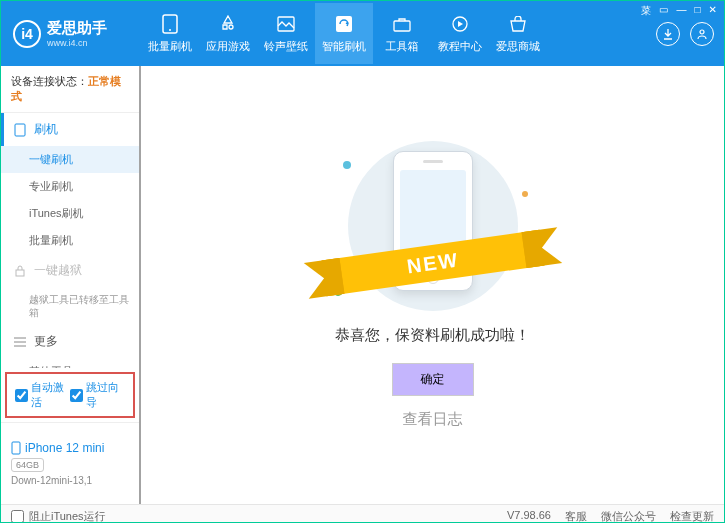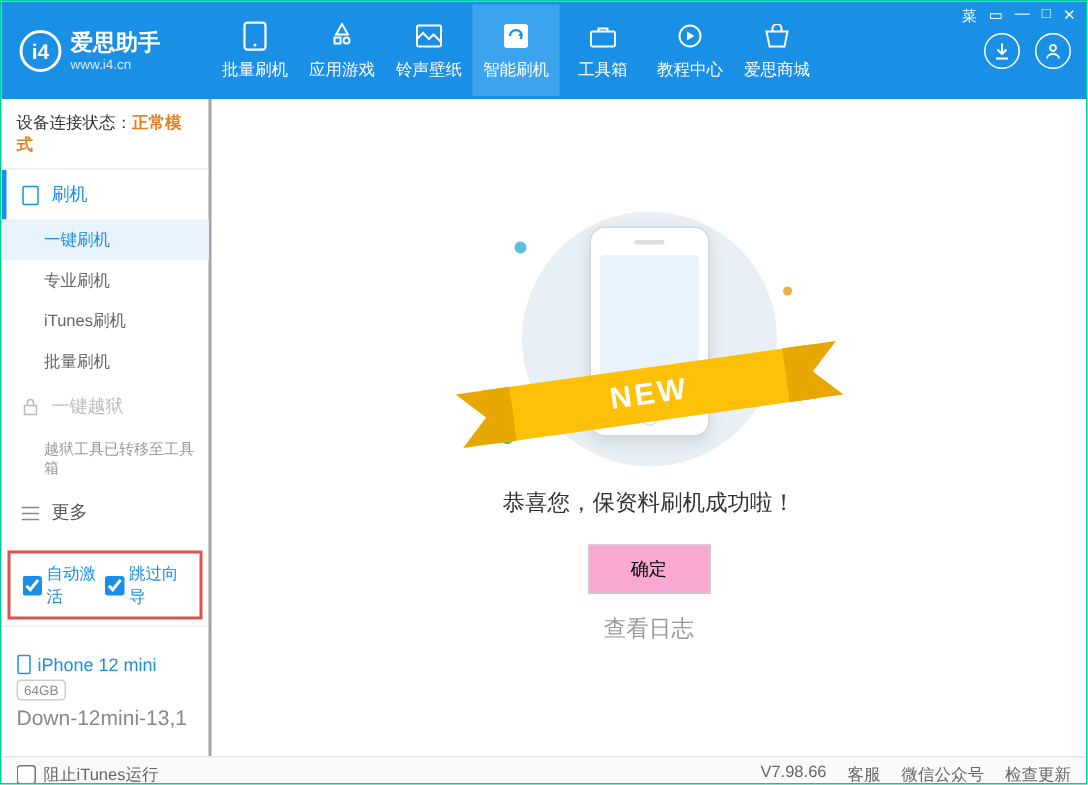--- a/index.html
+++ b/index.html
@@ -27,38 +27,38 @@
 .menu-h.lock{color:#bbb}
 .mi{padding:6px 10px 6px 28px;color:#666;cursor:pointer;font-size:11px}
 .mi.active{background:#e8f3fc;color:#1a8fe6}
 .mi.note{font-size:10px;color:#999;line-height:1.3}
 .chk-row{border:2px solid #d9534f;padding:6px 8px;margin:4px;display:flex;font-size:11px}
 .chk{color:#1a8fe6;display:flex;align-items:center;gap:3px}
 .chk input{accent-color:#1a8fe6}
 .dev{padding:18px 10px;border-top:1px solid #eee}
 .dev-n{color:#1a8fe6;font-size:12px;display:flex;align-items:center;gap:4px}
 .dev-badge{border:1px solid #ccc;border-radius:3px;padding:1px 4px;font-size:9px;color:#888;display:inline-block;margin:3px 0}
-.dev-d{font-size:14px;color:#888}
+.dev-d{font-size:10px;color:#888}
 .main{flex:1;display:flex;flex-direction:column;align-items:center;justify-content:center;position:relative}
 .illus{width:200px;height:170px;position:relative;margin-bottom:15px}
 .ring{position:absolute;width:170px;height:170px;border-radius:50%;background:#e8f0f5;left:15px;top:0}
 .phone{position:absolute;width:80px;height:140px;background:#fff;border-radius:10px;border:1px solid #d0d8e0;left:60px;top:10px;box-shadow:0 4px 10px rgba(0,0,0,.1)}
 .phone::before{content:"";position:absolute;top:8px;left:50%;transform:translateX(-50%);width:20px;height:3px;background:#ddd;border-radius:2px}
 .phone::after{content:"";position:absolute;bottom:6px;left:50%;transform:translateX(-50%);width:10px;height:10px;border:1px solid #ddd;border-radius:50%}
 .screen{position:absolute;top:18px;left:6px;right:6px;bottom:22px;background:#e8f3fc;border-radius:3px}
 .ribbon{position:absolute;bottom:30px;left:-10px;right:-10px;height:36px;background:#ffc107;transform:rotate(-8deg);display:flex;align-items:center;justify-content:center;font-weight:bold;font-size:20px;color:#fff;letter-spacing:2px}
 .ribbon::before,.ribbon::after{content:"";position:absolute;width:0;height:0;border:18px solid #e6a800}
 .ribbon::before{left:-18px;border-left-color:transparent}
 .ribbon::after{right:-18px;border-right-color:transparent}
 .dots{position:absolute}
 .d1{width:8px;height:8px;background:#5bc0de;border-radius:50%;top:20px;left:10px}
 .d2{width:6px;height:6px;background:#f0ad4e;border-radius:50%;top:50px;right:5px}
 .d3{width:10px;height:10px;background:#5cb85c;border-radius:50%;bottom:15px;left:0}
 .msg{font-size:15px;color:#333;margin-bottom:18px}
-.btn{border:1px solid #ccc;background:#f9a8d4;padding:7px 28px;font-size:12px;cursor:pointer;margin-bottom:14px}
+.btn{border:1px solid #ccc;background:#c4b5fd;padding:7px 28px;font-size:12px;cursor:pointer;margin-bottom:14px}
 .link{font-size:15px;color:#999;cursor:pointer}
 .ftr{height:24px;border-top:1px solid #e5e5e5;display:flex;align-items:center;justify-content:space-between;padding:0 10px;font-size:11px;color:#666;background:#fafafa}
 .ftr-l{display:flex;align-items:center;gap:5px}
 .ftr-r{display:flex;gap:14px}
 .ftr-r span{cursor:pointer}
 svg{display:block}
 </style>
 </head>
 <body>
 

